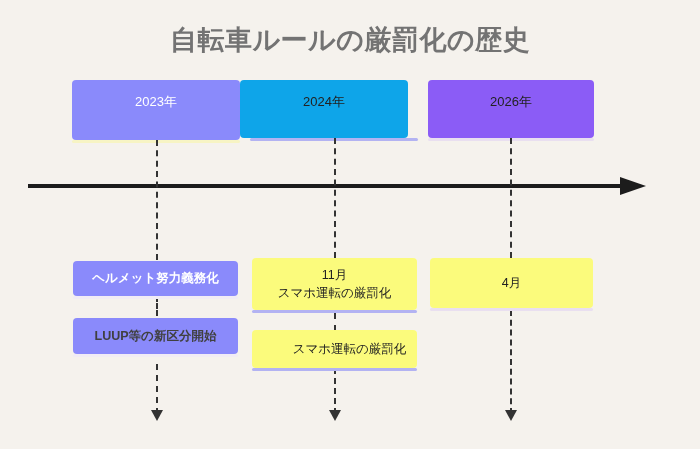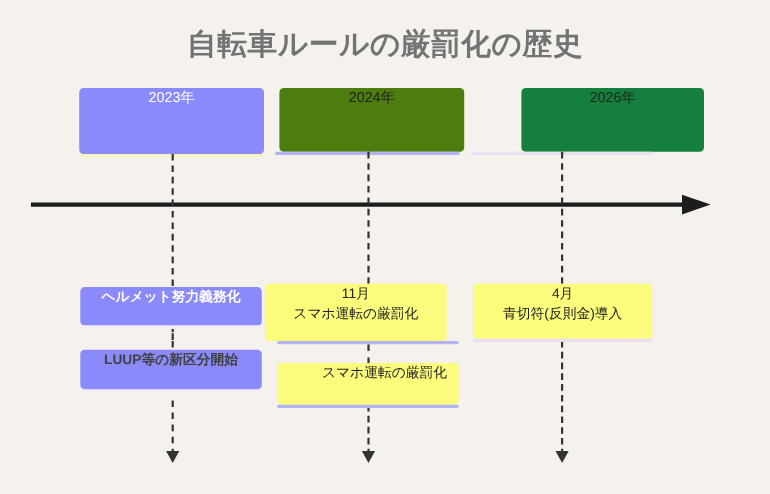--- a/index.html
+++ b/index.html
@@ -43,29 +43,30 @@
   }
 
   
   .year-box {
     position: absolute;
     box-sizing: border-box;
     border-radius: 4px;
     display: flex;
     align-items: flex-start;
     justify-content: center;
+    padding-top: 13px;
     font-size: 13px;
     line-height: 1.35;
   }
   .event-box {
     position: absolute;
     box-sizing: border-box;
     border-radius: 4px;
     display: flex;
-    align-items: flex-start;
+    align-items: center;
     justify-content: center;
     text-align: center;
     font-size: 12.5px;
     line-height: 1.45;
   }
   .event-box.bold {
     font-weight: bold;
   }
   .underline-strip {
     position: absolute;
@@ -93,26 +94,26 @@
 
 <div id="canvas">
 
   <div id="title">自転車ルールの厳罰化の歴史</div>
 
   <div class="year-box" style="left:72px; top:80px; width:168px; height:60px; background:#8a8afb; color:#ffffff;">
     <span>2023年</span>
   </div>
   <div class="underline-strip" style="left:72px; top:140px; width:168px; background:#f7f4c4;"></div>
 
-  <div class="year-box" style="left:254px; top:80px; width:168px; height:58px; background:#4d7c0f; color:#222222;">
+  <div class="year-box" style="left:240px; top:80px; width:168px; height:58px; background:#0ea5e9; color:#222222;">
     <span>2024年</span>
   </div>
   <div class="underline-strip" style="left:250px; top:138px; width:168px; background:#b3b3f2;"></div>
 
-  <div class="year-box" style="left:428px; top:80px; width:166px; height:58px; background:#15803d; color:#222222;margin-left:46px;">
+  <div class="year-box" style="left:428px; top:80px; width:166px; height:58px; background:#8b5cf6; color:#222222;">
     <span>2026年</span>
   </div>
   <div class="underline-strip" style="left:428px; top:138px; width:166px; background:#e9dff0;"></div>
 
   <svg id="axis" viewBox="0 0 620 20" width="620" height="20" xmlns="http://www.w3.org/2000/svg">
     <line x1="0" y1="10" x2="596" y2="10" stroke="#1c1c1c" stroke-width="4"></line>
     <polygon points="592,1 618,10 592,19" fill="#1c1c1c"></polygon>
   </svg>
 
   <div class="dash" style="left:156px; top:140px; height:120px;"></div>
@@ -132,34 +133,33 @@
   <div class="event-box bold" style="left:73px; top:261px; width:165px; height:35px; background:#8a8afb; color:#ffffff;">
     <span>ヘルメット努力義務化</span>
   </div>
   <div class="underline-strip" style="left:73px; top:296px; width:165px; background:#f1ecf5;"></div>
 
   <div class="event-box bold" style="left:73px; top:318px; width:165px; height:36px; background:#8a8afb; color:#404040;">
     <span>LUUP等の新区分開始</span>
   </div>
   <div class="underline-strip" style="left:73px; top:354px; width:165px; background:#f1ecf5;"></div>
 
-  <div class="event-box" style="left:241px; top:258px; width:165px; height:52px; background:#fbfb7c; color:#222222;">
+  <div class="event-box" style="left:252px; top:258px; width:165px; height:52px; background:#fbfb7c; color:#222222;">
     <div>
       <div>11月</div>
       <div>スマホ運転の厳罰化</div>
     </div>
   </div>
   <div class="underline-strip" style="left:252px; top:310px; width:165px; background:#b3b3f2;"></div>
 
   <div class="event-box" style="left:252px; top:330px; width:165px; height:38px; background:#fbfb7c; color:#222222;padding-left:30px;">
     <span>スマホ運転の厳罰化</span>
   </div>
   <div class="underline-strip" style="left:252px; top:368px; width:165px; background:#b3b3f2;"></div>
 
   <div class="event-box" style="left:430px; top:258px; width:163px; height:50px; background:#fbfb7c; color:#222222;">
     <div>
       <div>4月</div>
-      <div>青切符(反則金)導入</div>
     </div>
   </div>
   <div class="underline-strip" style="left:430px; top:308px; width:163px; background:#e9dff0;"></div>
 
 </div>
 
 </body></html>

